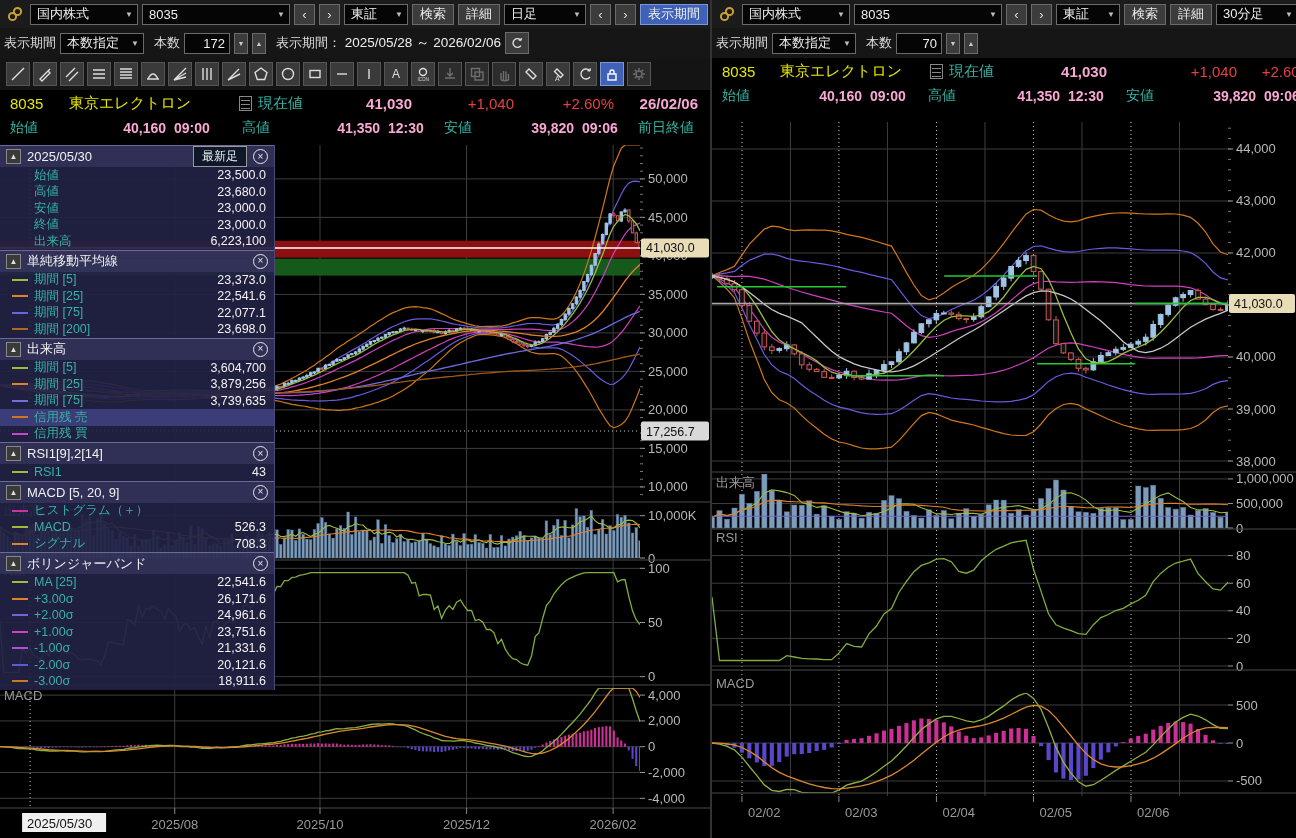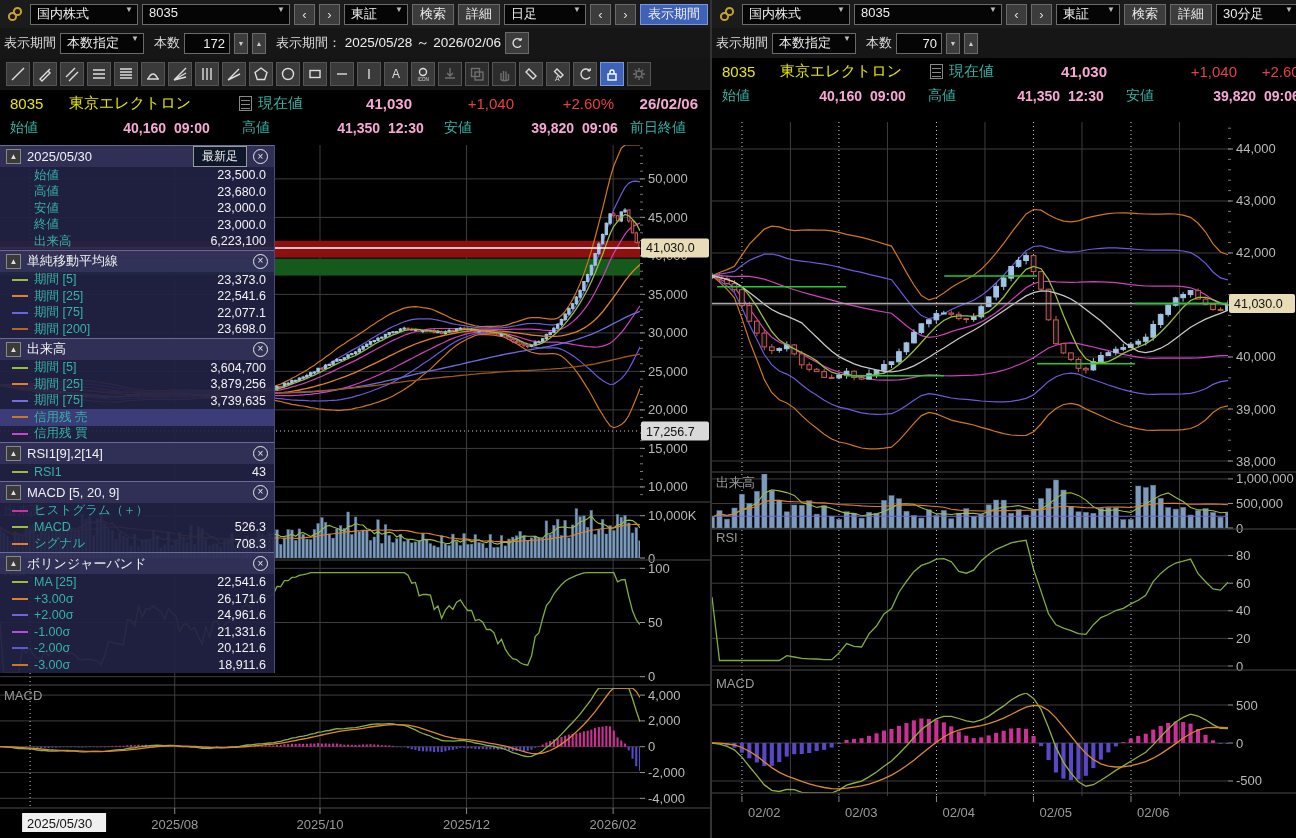--- a/index.html
+++ b/index.html
@@ -9,21 +9,21 @@
   .panel { position:relative; height:838px; overflow:hidden; background:#000; flex:none; }
   .panel.left { width:710px; }
   .panel.right { width:584px; }
   .divider { width:2px; height:838px; background:#333; flex:none; }
 
   
   .tb-row { display:flex; align-items:center; background:#1b1b1b; padding:0 4px; gap:4px; white-space:nowrap; overflow:hidden; }
   .tb-row.r1 { height:28px; }
   .tb-row.r2 { height:30px; background:#161616; }
   .link-icon { width:22px; height:20px; flex:none; display:flex; align-items:center; justify-content:center; }
-  .sel { display:flex; justify-content:space-between; background:#050505; border:1px solid #6a6a6a; height:21px; padding:0 4px 0 6px; font-size:13px; color:#eee; flex:none; cursor:default; }
+  .sel { display:flex; align-items:center; justify-content:space-between; background:#050505; border:1px solid #6a6a6a; height:21px; padding:0 4px 0 6px; font-size:13px; color:#eee; flex:none; cursor:default; }
   .sel .caret { font-size:8px; color:#bbb; margin-left:6px; }
   .btn { display:flex; align-items:center; justify-content:center; background:#3c3c3c; border:1px solid #6a6a6a; height:21px; padding:0 7px; font-size:13px; color:#eee; flex:none; cursor:default; }
   .btn.nav { width:21px; padding:0; font-size:13px; color:#ddd; }
   .btn.active { background:#3f62b8; border-color:#7a97d8; }
   .lbl { font-size:13px; color:#ddd; flex:none; }
   .num-input { width:46px; height:21px; background:#050505; border:1px solid #6a6a6a; color:#eee; font-size:13px; text-align:right; padding:0 4px; font-family:"Liberation Sans",sans-serif; flex:none; }
   .spin-btn { width:14px; height:21px; background:#3c3c3c; border:1px solid #6a6a6a; color:#ccc; font-size:7px; display:flex; align-items:center; justify-content:center; flex:none; }
   .range-text { font-size:13.5px; color:#eee; margin-left:6px; flex:none; }
   .reset-btn { width:24px; height:22px; background:#3c3c3c; border:1px solid #6a6a6a; display:flex; align-items:center; justify-content:center; flex:none; }
 
@@ -264,21 +264,21 @@
     <div class="q-row q2">
       <span class="cell teal" style="width:38px;margin-left:10px">始値</span>
       <span class="cell white r" style="width:118px">40,160</span>
       <span class="cell white" style="width:50px;margin-left:8px">09:00</span>
       <span class="cell teal" style="width:38px;margin-left:18px">高値</span>
       <span class="cell white r" style="width:100px">41,350</span>
       <span class="cell white" style="width:46px;margin-left:8px">12:30</span>
       <span class="cell teal" style="width:38px;margin-left:10px">安値</span>
       <span class="cell white r" style="width:92px">39,820</span>
       <span class="cell white" style="width:44px;margin-left:8px">09:06</span>
-      <span class="cell teal" style="width:84px;margin-left:4px">前日終値</span>
+      <span class="cell teal" style="width:84px;margin-left:12px">前日終値</span>
     </div>
     <div class="chart-wrap" style="width:710px;height:698px">
       <svg id="svg-left" width="710" height="698" viewBox="0 0 710 698" style="display: block; background: rgb(0, 0, 0);">
           <defs>
             <clipPath id="L-price">
               <rect x="0" y="5" width="640" height="355"></rect>
             </clipPath>
             <clipPath id="L-volume">
               <rect x="0" y="363" width="640" height="55"></rect>
             </clipPath>
@@ -1263,20 +1263,25 @@
             <span class="dp-swatch" style="background: rgb(224, 128, 42);"></span>
             <span class="dp-label">+3.00σ</span>
             <span class="dp-value">26,171.6</span>
           </div>
           <div class="dp-row">
             <span class="dp-swatch" style="background: rgb(119, 97, 216);"></span>
             <span class="dp-label">+2.00σ</span>
             <span class="dp-value">24,961.6</span>
           </div>
           <div class="dp-row">
+            <span class="dp-swatch" style="background: rgb(208, 64, 192);"></span>
+            <span class="dp-label">+1.00σ</span>
+            <span class="dp-value">23,751.6</span>
+          </div>
+          <div class="dp-row">
             <span class="dp-swatch" style="background: rgb(176, 80, 216);"></span>
             <span class="dp-label">-1.00σ</span>
             <span class="dp-value">21,331.6</span>
           </div>
           <div class="dp-row">
             <span class="dp-swatch" style="background: rgb(91, 91, 214);"></span>
             <span class="dp-label">-2.00σ</span>
             <span class="dp-value">20,121.6</span>
           </div>
           <div class="dp-row">

